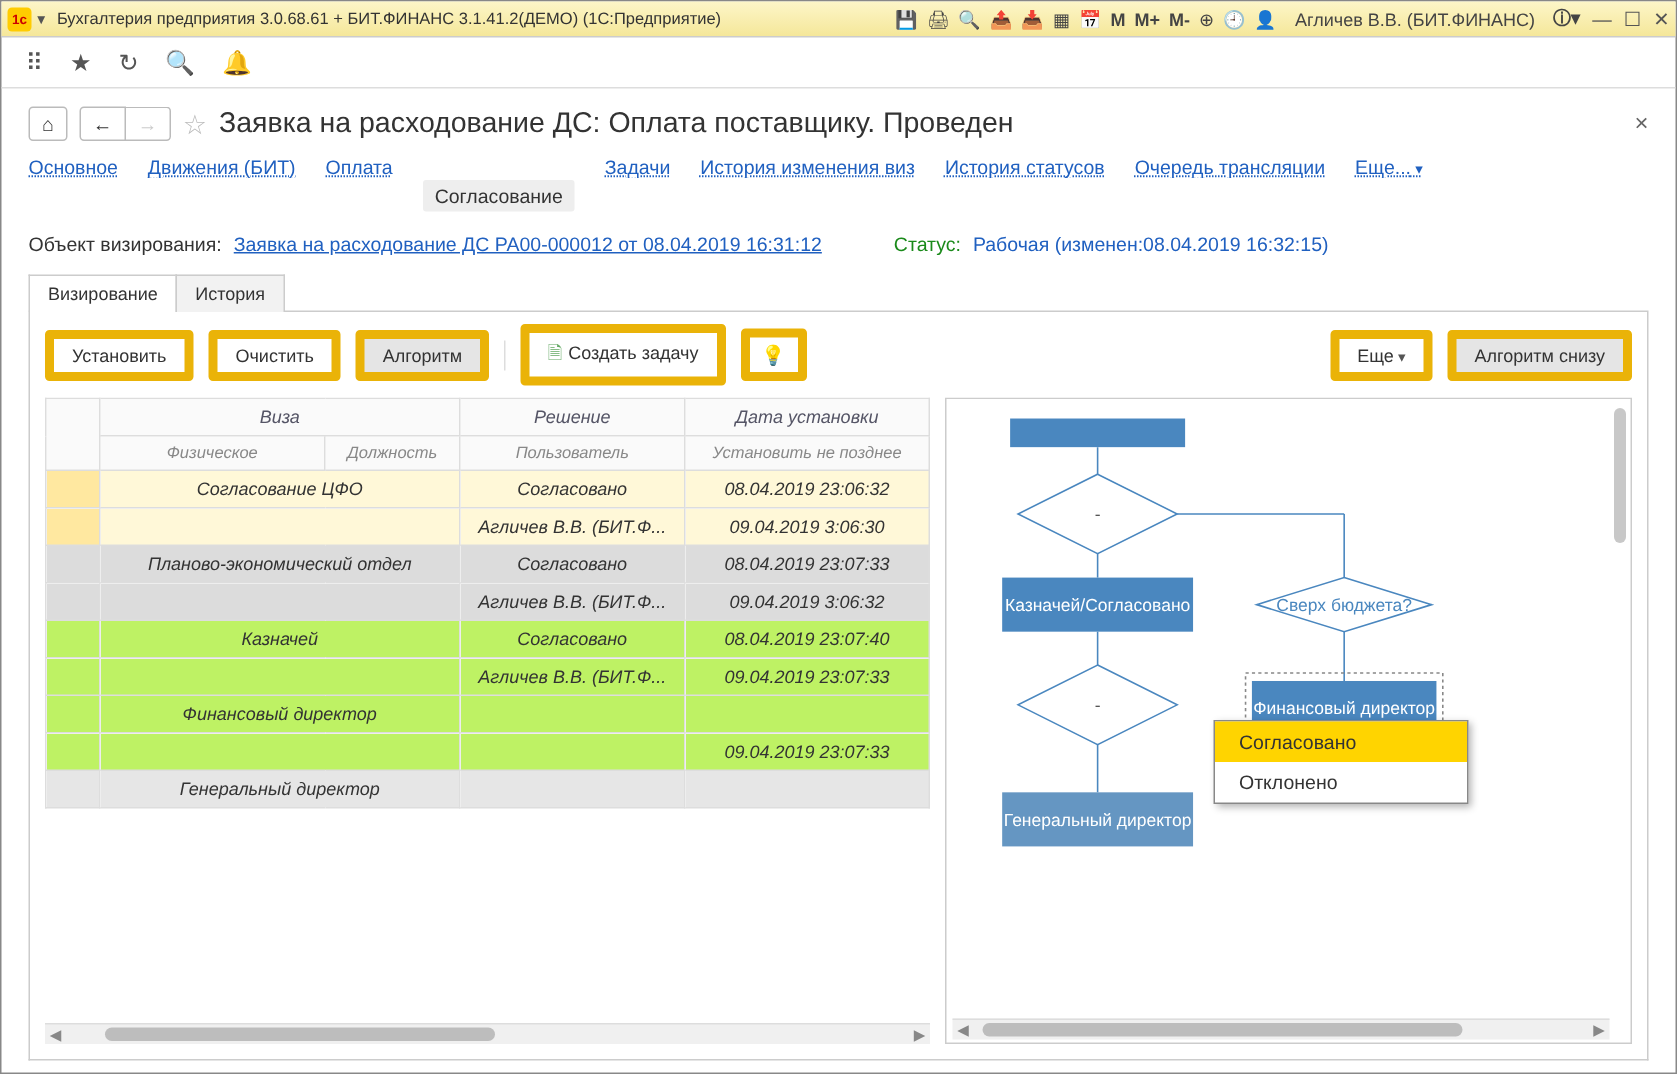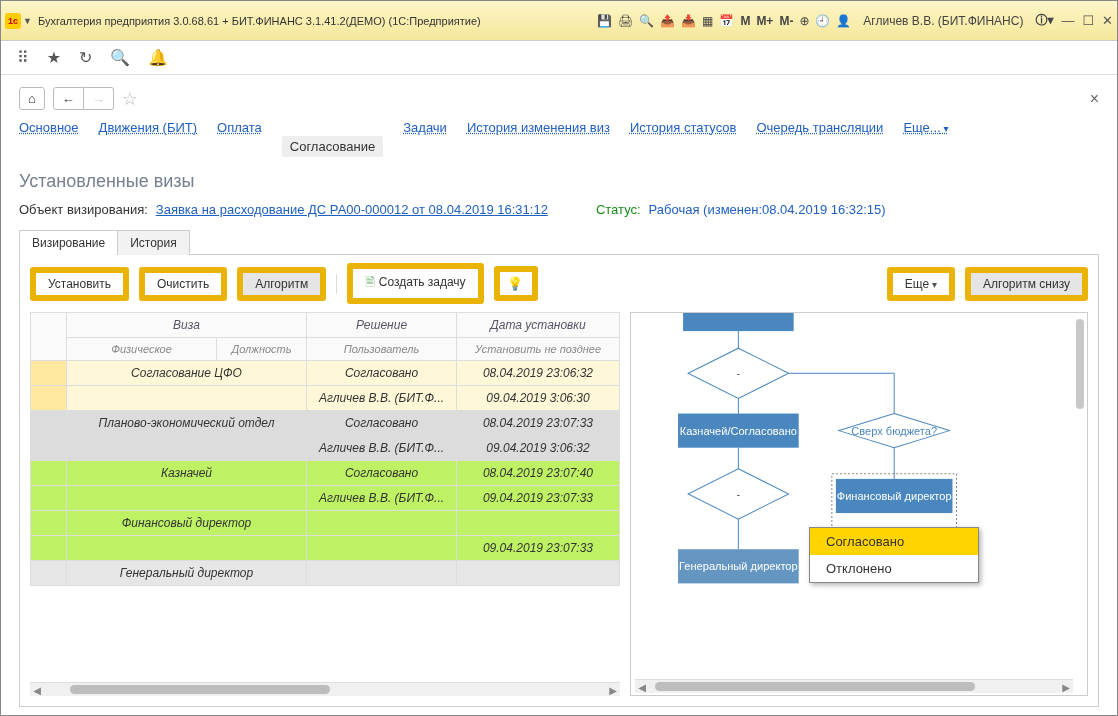--- a/index.html
+++ b/index.html
@@ -1,18 +1,18 @@
 <!DOCTYPE html>
 <html><head>
 <meta charset="utf-8">
 <style>
 * { box-sizing: border-box; margin: 0; padding: 0; }
 body { font-family: Arial, sans-serif; font-size: 12px; background: #fff; color: #333; }
 .window { width: 1118px; height: 716px; border: 1px solid #888; background: #fff; display: flex; flex-direction: column; }
-.titlebar { height: 40px; background: linear-gradient(#fdf6c8,#f5e79a); display: flex; align-items: center; padding: 0 4px; border-bottom: 1px solid #ccc; font-size: 11px; }
+.titlebar { height: 24px; background: linear-gradient(#fdf6c8,#f5e79a); display: flex; align-items: center; padding: 0 4px; border-bottom: 1px solid #ccc; font-size: 11px; }
 .titlebar .logo { width:16px; height:16px; background:#ffcc00; border-radius:3px; display:flex; align-items:center; justify-content:center; font-size:9px; font-weight:bold; color:#c00; margin-right:2px;}
 .titlebar .drop { margin-right:6px; font-size:9px; color:#555;}
 .titlebar .title { flex: 0 0 auto; }
 .titlebar .spacer { flex:1; }
 .tb-icons { display:flex; gap:6px; align-items:center; }
 .tb-icons span { font-size:12px; color:#444; cursor:pointer; }
 .tb-m { font-weight:bold; font-size:11px; color:#999; }
 .tb-user { color:#556; margin:0 6px; }
 .tb-info { color:#3a7; font-weight:bold; }
 .win-ctrl { display:flex; gap:8px; margin-left:8px; }
@@ -117,36 +117,36 @@
   </div>
 
   <div class="content">
     <div class="page-head">
       <span class="btn-icon">⌂</span>
       <span class="btn-group">
         <span class="btn-icon">←</span>
         <span class="btn-icon" style="color:#ccc">→</span>
       </span>
       <span class="star">☆</span>
+      <span class="page-title">Заявка на расходование ДС: Оплата поставщику. Проведен</span>
       <span class="close-x">×</span>
     </div>
 
     <div class="nav-links">
       <a>Основное</a>
       <a>Движения (БИТ)</a>
       <a>Оплата</a>
       <a class="active">Согласование</a>
       <a>Задачи</a>
       <a>История изменения виз</a>
       <a>История статусов</a>
       <a>Очередь трансляции</a>
       <a class="more">Еще...</a>
     </div>
 
-    <div class="section-title">Установленные визы</div>
 
     <div class="obj-row">
       <span class="lbl">Объект визирования:</span>
       <a>Заявка на расходование ДС РА00-000012 от 08.04.2019 16:31:12</a>
       <span class="status-lbl">Статус:</span>
       <span class="status-val">Рабочая (изменен:08.04.2019 16:32:15)</span>
     </div>
 
     <div class="tabs">
       <div class="tab active">Визирование</div>

